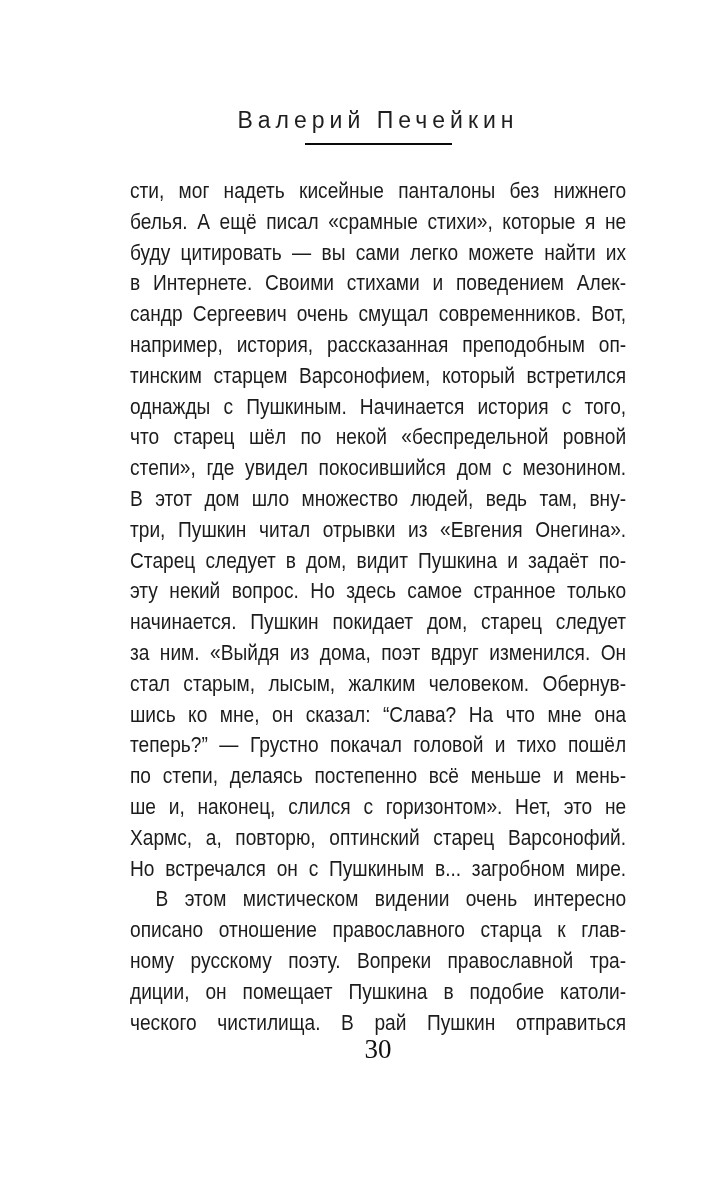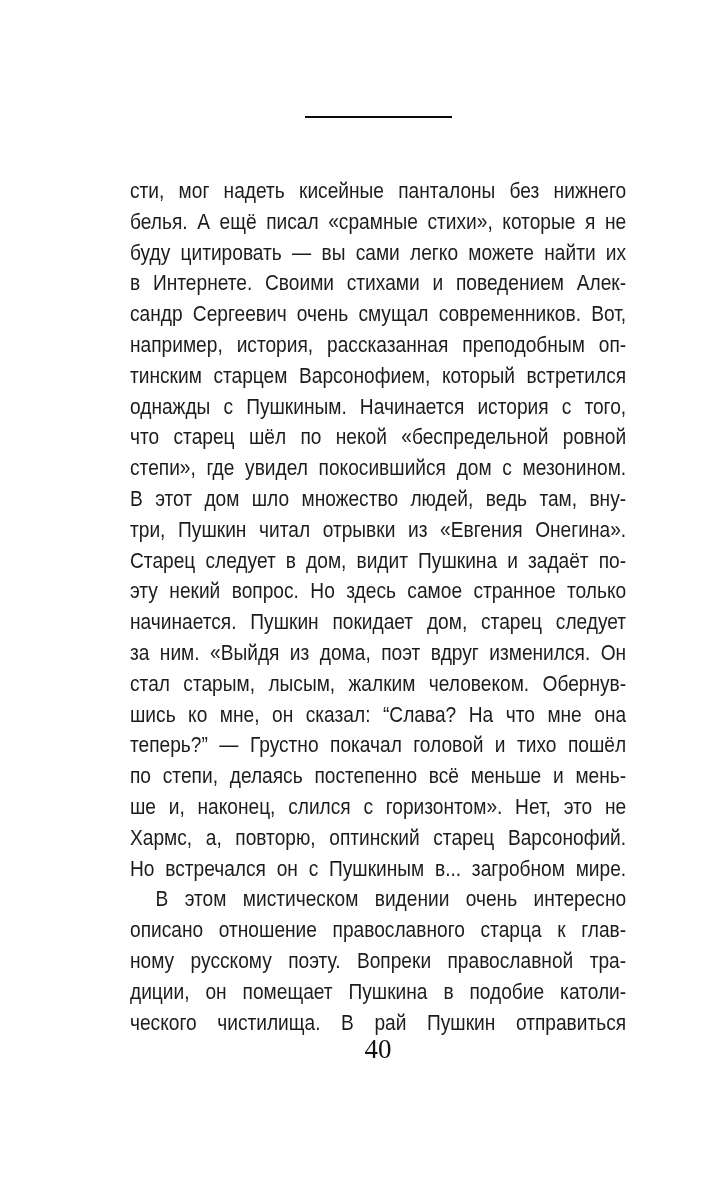--- a/index.html
+++ b/index.html
@@ -73,20 +73,21 @@
     font-size: 27px;
     color: #111111;
   }
 </style>
 </head>
 <body>
 
 <div class="page">
 
   <div class="header">
+    <div class="author">Валерий Печейкин</div>
     <div class="header-rule"></div>
   </div>
 
   <div class="text-block">
       <div class="line">сти, мог надеть кисейные панталоны без нижнего</div>
       <div class="line">белья. А ещё писал «срамные стихи», которые я не</div>
       <div class="line">буду цитировать — вы сами легко можете найти их</div>
       <div class="line">в Интернете. Своими стихами и поведением Алек-</div>
       <div class="line">сандр Сергеевич очень смущал современников. Вот,</div>
       <div class="line">например, история, рассказанная преподобным оп-</div>
@@ -107,15 +108,15 @@
       <div class="line">ше и, наконец, слился с горизонтом». Нет, это не</div>
       <div class="line">Хармс, а, повторю, оптинский старец Варсонофий.</div>
       <div class="line">Но встречался он с Пушкиным в... загробном мире.</div>
       <div class="line indent">В этом мистическом видении очень интересно</div>
       <div class="line">описано отношение православного старца к глав-</div>
       <div class="line">ному русскому поэту. Вопреки православной тра-</div>
       <div class="line">диции, он помещает Пушкина в подобие католи-</div>
       <div class="line">ческого чистилища. В рай Пушкин отправиться</div>
     </div>
 
-  <div class="page-number">40</div>
+  <div class="page-number">30</div>
 
 </div>
 
 </body></html>

